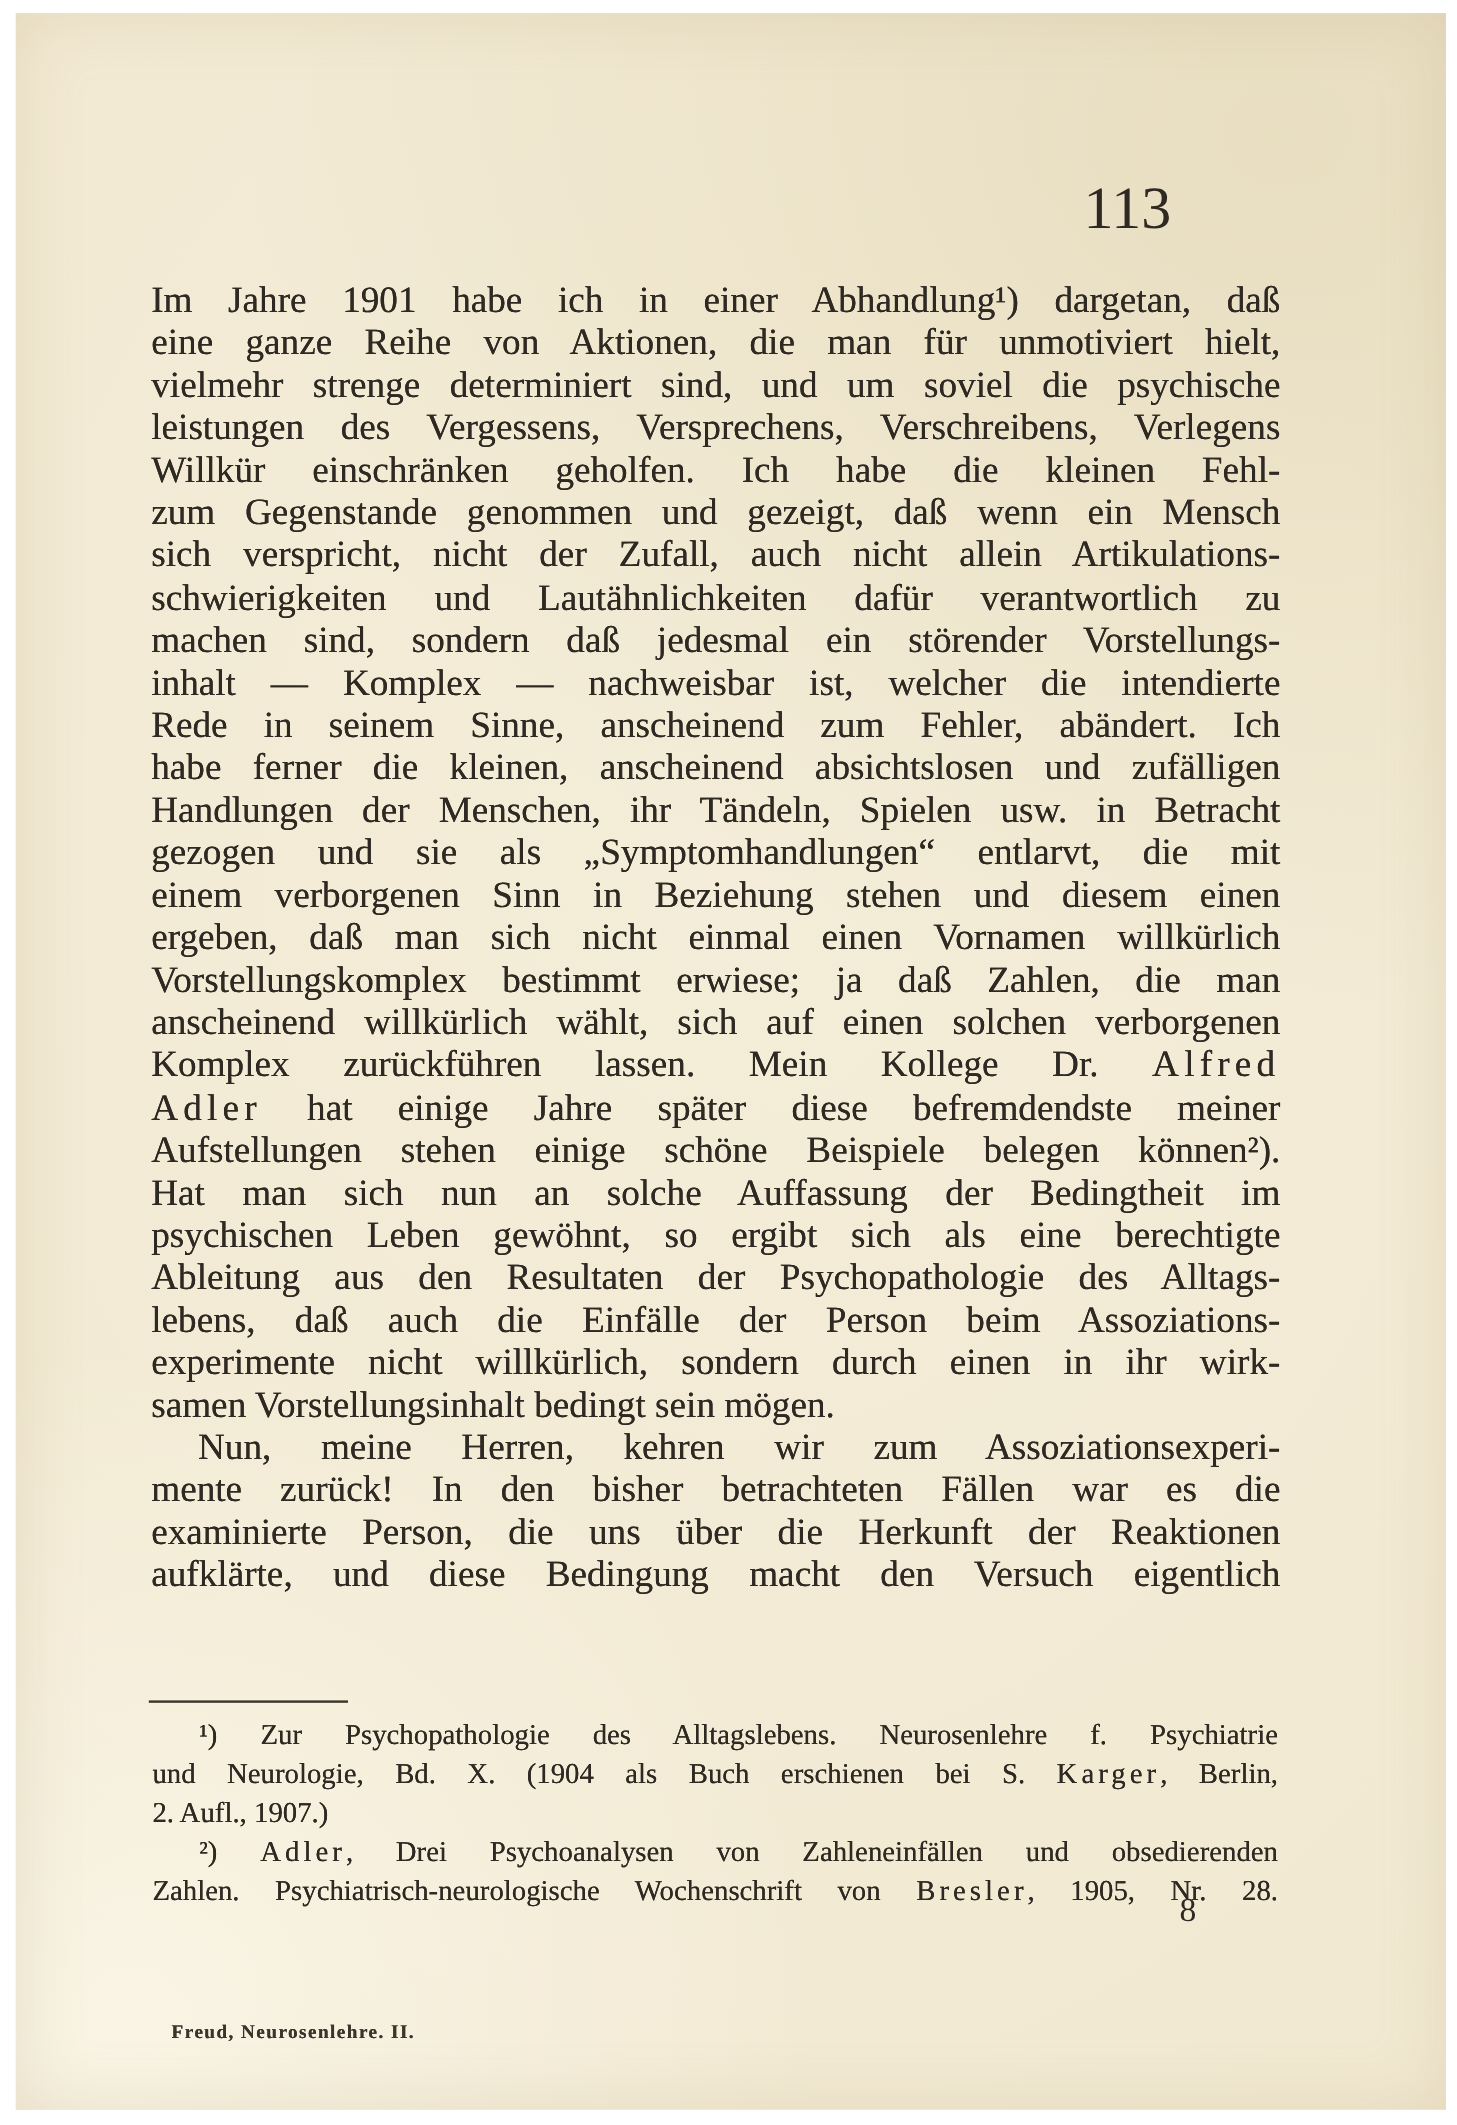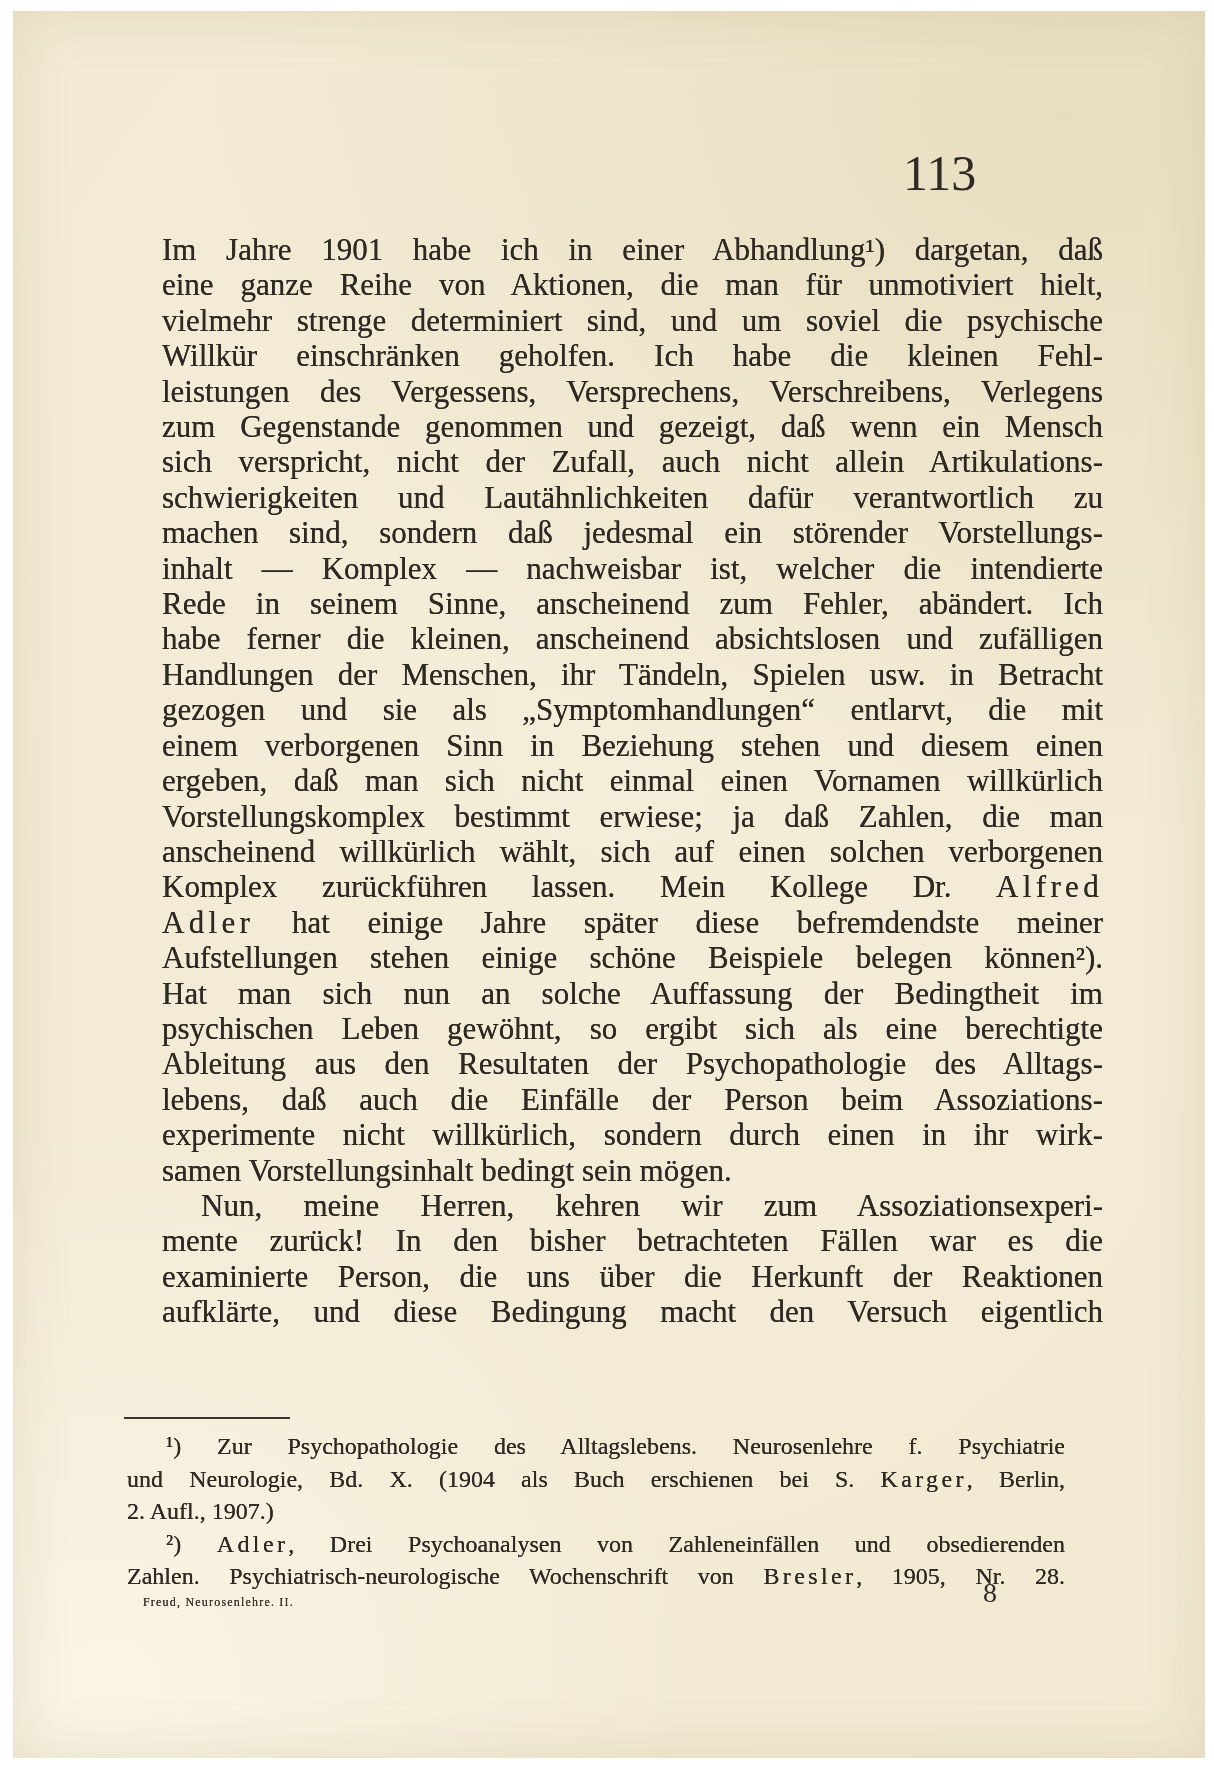--- a/index.html
+++ b/index.html
@@ -29,42 +29,41 @@
   }
   .page-number{
     position:absolute;left:903px;top:153px;
     font-size:50px;line-height:40px;
     color:var(--ink);
   }
   .body-text{
     position:absolute;left:126px;top:232px;width:941px;
     font-size:31px;line-height:35.4px;
     text-shadow:0 0 0.5px currentColor;
-    margin-left:36px;
   }
   .footnotes{
     position:absolute;left:127px;top:1430px;width:938px;
     font-size:24px;line-height:32.5px;
     text-shadow:0 0 0.4px currentColor;
   }
   .line{
     text-align:justify;
     text-align-last:justify;
     white-space:normal;
   }
   .line.par-end{text-align-last:left;}
   .line.indent{text-indent:39px;}
   .sperr{letter-spacing:0.14em;}
   .footnote-rule{
     position:absolute;left:124px;top:1417px;width:166px;height:2px;
     background:var(--ink_soft);
   }
   .footer-left{
-    position:absolute;left:143px;top:1592px;
-    font-size:12px;line-height:20px;font-weight:400;
+    position:absolute;left:143px;top:1684px;
+    font-size:16px;line-height:20px;font-weight:700;
     letter-spacing:1.2px;color:var(--ink_soft);
     text-shadow:0 0 0.3px currentColor;
   }
   .footer-right{
     position:absolute;left:983px;top:1578px;
     font-size:28px;line-height:30px;color:var(--ink);
   }
 </style>
 </head>
 <body>
@@ -72,22 +71,22 @@
 <div class="canvas">
   <div class="paper"></div>
 
   <div class="page-number">113</div>
 
   <div class="body-text">
       <div>
         <div class="line">Im Jahre 1901 habe ich in einer Abhandlung¹) dargetan, daß</div>
         <div class="line">eine ganze Reihe von Aktionen, die man für unmotiviert hielt,</div>
         <div class="line">vielmehr strenge determiniert sind, und um soviel die psychische</div>
+        <div class="line">leistungen des Vergessens, Versprechens, Verschreibens, Verlegens</div>
         <div class="line">Willkür einschränken geholfen. Ich habe die kleinen Fehl-</div>
-        <div class="line">leistungen des Vergessens, Versprechens, Verschreibens, Verlegens</div>
         <div class="line">zum Gegenstande genommen und gezeigt, daß wenn ein Mensch</div>
         <div class="line">sich verspricht, nicht der Zufall, auch nicht allein Artikulations-</div>
         <div class="line">schwierigkeiten und Lautähnlichkeiten dafür verantwortlich zu</div>
         <div class="line">machen sind, sondern daß jedesmal ein störender Vorstellungs-</div>
         <div class="line">inhalt — Komplex — nachweisbar ist, welcher die intendierte</div>
         <div class="line">Rede in seinem Sinne, anscheinend zum Fehler, abändert. Ich</div>
         <div class="line">habe ferner die kleinen, anscheinend absichtslosen und zufälligen</div>
         <div class="line">Handlungen der Menschen, ihr Tändeln, Spielen usw. in Betracht</div>
         <div class="line">gezogen und sie als „Symptomhandlungen“ entlarvt, die mit</div>
         <div class="line">einem verborgenen Sinn in Beziehung stehen und diesem einen</div>

